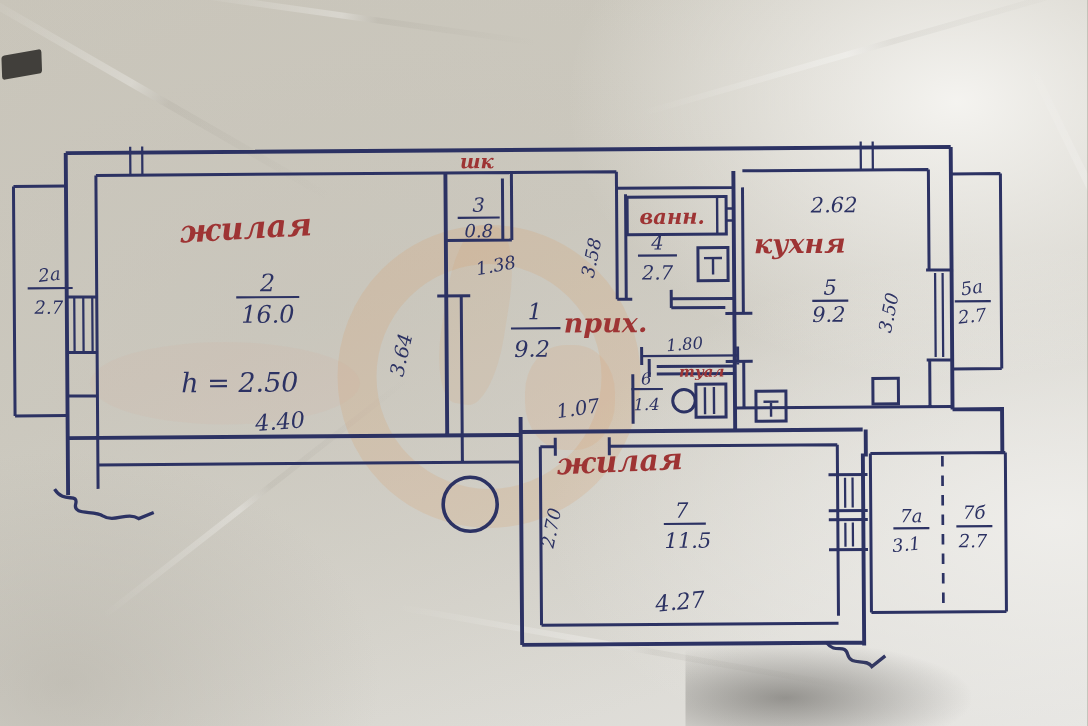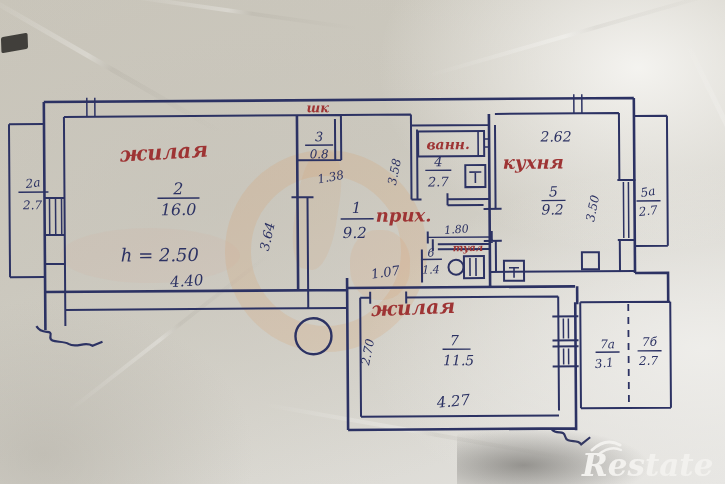--- a/index.html
+++ b/index.html
@@ -167,23 +167,14 @@
       <text x="649" y="198" font-size="12" text-anchor="middle" transform="rotate(-8 649 198)">5а</text>
       <text x="649" y="217" font-size="12" text-anchor="middle" transform="rotate(-6 649 217)">2.7</text>
       <text x="607" y="350" font-size="12" text-anchor="middle">7а</text>
       <text x="604" y="369" font-size="12" text-anchor="middle" transform="rotate(-6 604 369)">3.1</text>
       <text x="649" y="348" font-size="12" text-anchor="middle">7б</text>
       <text x="648" y="367" font-size="12" text-anchor="middle">2.7</text>
     </g>
   </svg>
 
   <div id="logoshadow"></div>
-  <div id="restate">
-    <svg width="165" height="48" viewBox="0 0 165 48">
-      <g>
-        <path d="M34,14 Q48,1 62,9" stroke="#f2f1ee" stroke-width="3" fill="none" stroke-linecap="round"></path>
-        <path d="M40,19 Q52,9 63,14" stroke="#f2f1ee" stroke-width="2.4" fill="none" stroke-linecap="round"></path>
-      </g>
-      <text x="24" y="40" font-size="31">Restate</text>
-    </svg>
-  </div>
 
 </div>
 
 </body></html>

